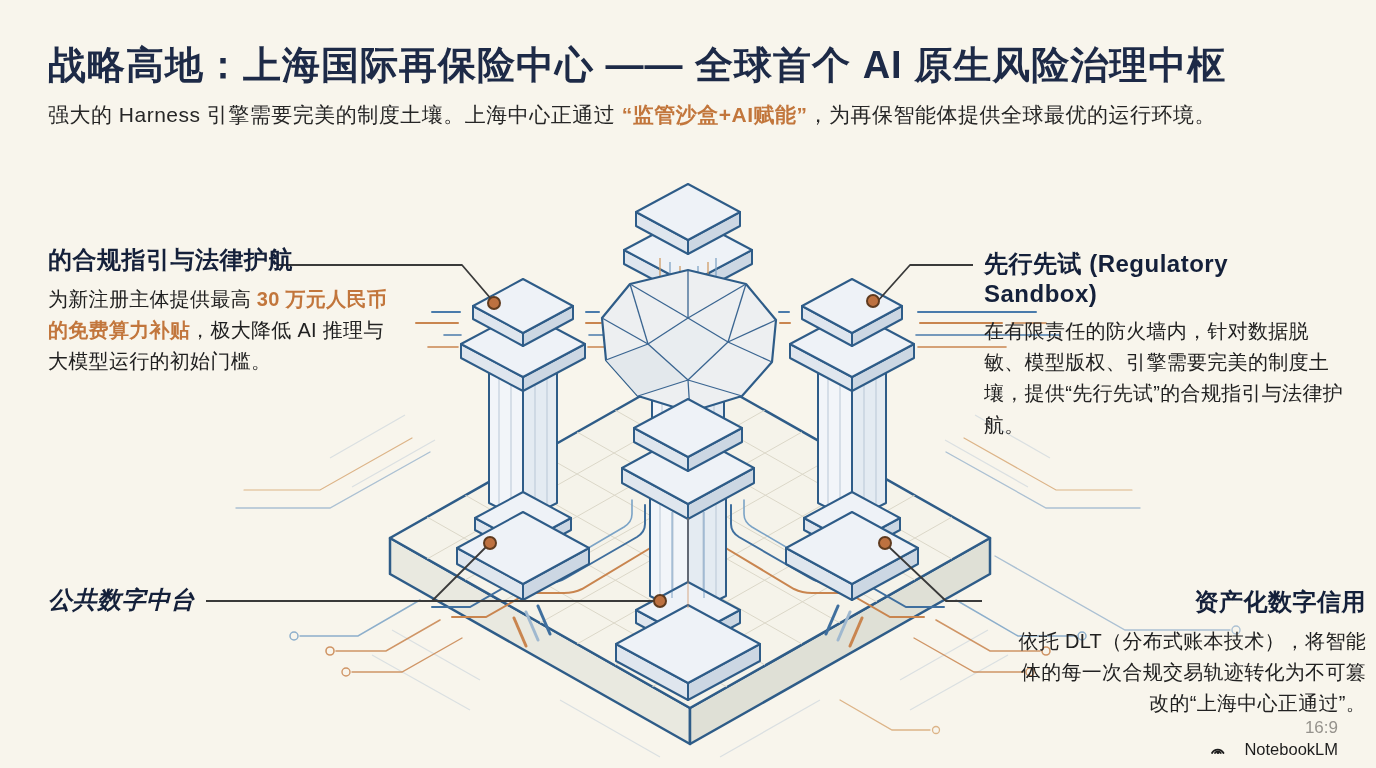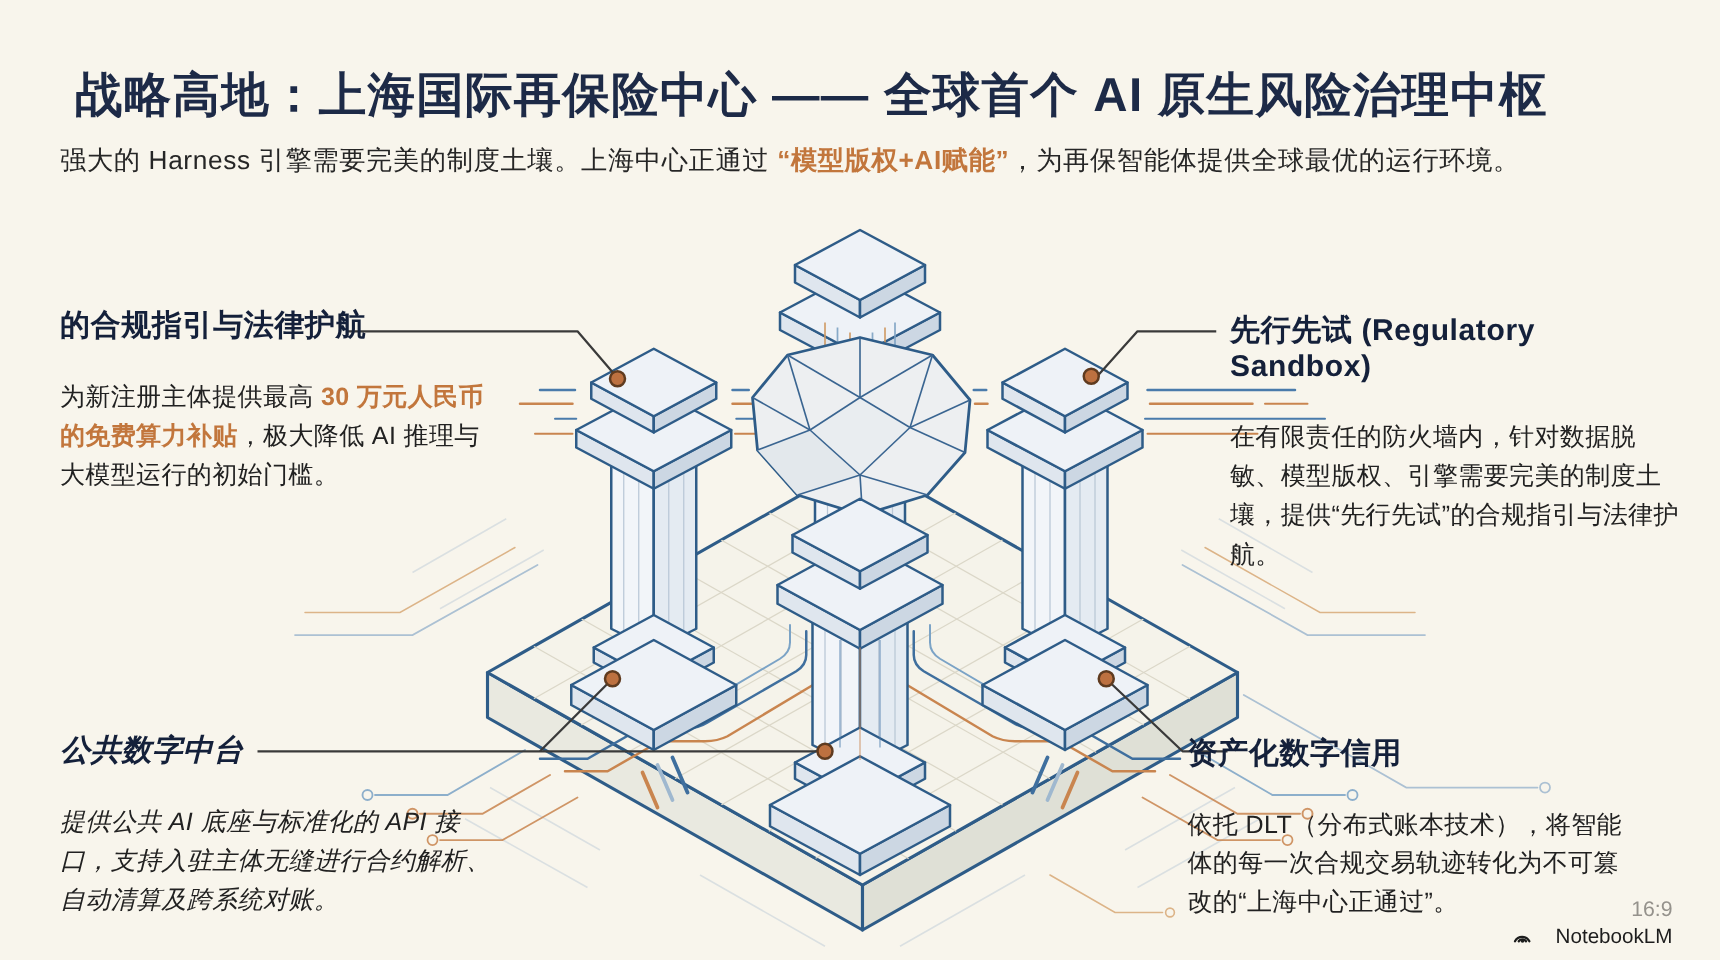--- a/index.html
+++ b/index.html
@@ -7,41 +7,41 @@
     width:1376px;height:768px;overflow:hidden;
     background:#f8f5ec;
     font-family:"Liberation Sans","DejaVu Sans",sans-serif;
     position:relative;
   }
   .slide{position:absolute;inset:0;}
   svg.illustration{position:absolute;left:0;top:0;width:1376px;height:768px;}
 
   header{position:absolute;left:48px;top:42px;width:1290px;}
   h1.title{
-    margin:12px;font-size:38px;line-height:1.25;font-weight:700;
+    margin:0;font-size:38px;line-height:1.25;font-weight:700;
     color:#1d2a47;letter-spacing:1px;
   }
   p.subtitle{
     margin:10px 0 0 0;font-size:21px;line-height:1.4;color:#262626;
     letter-spacing:0.5px;
   }
   .accent{color:#c2763c;font-weight:700;}
 
   .callout{position:absolute;}
   .callout h2{
     margin:0;font-size:24px;font-weight:700;color:#14203a;letter-spacing:0.5px;
   }
   .callout p{
-    margin:27px 0 0 0;font-size:20px;line-height:1.56;color:#212121;
+    margin:8px 0 0 0;font-size:20px;line-height:1.56;color:#212121;
     letter-spacing:0.3px;
   }
   .callout-tl{left:48px;top:244px;width:348px;}
   .callout-tr{left:984px;top:248px;width:362px;}
   .callout-bl{left:48px;top:584px;width:348px;font-style:italic;}
-  .callout-br{left:950px;top:586px;width:356px;}
+  .callout-br{left:1010px;top:586px;width:356px;text-align:right;}
 
   footer{
     position:absolute;right:38px;bottom:8px;text-align:right;
   }
   .ratio{font-size:17px;color:#95928c;line-height:1.2;}
   .brand{display:flex;align-items:center;justify-content:flex-end;gap:17px;
     font-size:16.5px;color:#1d1d1d;font-weight:500;line-height:1.3;}
   .brand svg{display:block;}
 </style>
 </head>
@@ -288,36 +288,35 @@
     <circle cx="494" cy="303" r="6"></circle>
     <circle cx="873" cy="301" r="6"></circle>
     <circle cx="660" cy="601" r="6"></circle>
     <circle cx="490" cy="543" r="6"></circle>
     <circle cx="885" cy="543" r="6"></circle>
   </g>
 </svg>
 
 <header>
   <h1 class="title">战略高地：上海国际再保险中心 —— 全球首个 AI 原生风险治理中枢</h1>
-  <p class="subtitle"><span>强大的 Harness 引擎需要完美的制度土壤。上海中心正通过 </span><span class="accent">“模型版权+AI赋能”</span><span>，为再保智能体提供全球最优的运行环境。</span></p>
+  <p class="subtitle"><span>强大的 Harness 引擎需要完美的制度土壤。上海中心正通过 </span><span class="accent">“监管沙盒+AI赋能”</span><span>，为再保智能体提供全球最优的运行环境。</span></p>
 </header>
 
 <div class="callout callout-tl">
   <h2>的合规指引与法律护航</h2>
   <p><span>为新注册主体提供最高 </span><span class="accent">30 万元人民币的免费算力补贴</span><span>，极大降低 AI 推理与大模型运行的初始门槛。</span></p>
 </div>
 
 <div class="callout callout-tr">
   <h2>先行先试 (Regulatory Sandbox)</h2>
   <p>在有限责任的防火墙内，针对数据脱敏、模型版权、引擎需要完美的制度土壤，提供“先行先试”的合规指引与法律护航。</p>
 </div>
 
 <div class="callout callout-bl">
   <h2>公共数字中台</h2>
-  <p>提供公共 AI 底座与标准化的 API 接口，支持入驻主体无缝进行合约解析、自动清算及跨系统对账。</p>
 </div>
 
 <div class="callout callout-br">
   <h2>资产化数字信用</h2>
   <p>依托 DLT（分布式账本技术），将智能体的每一次合规交易轨迹转化为不可篡改的“上海中心正通过”。</p>
 </div>
 
 <footer>
   <div class="ratio">16:9</div>
   <div class="brand">

